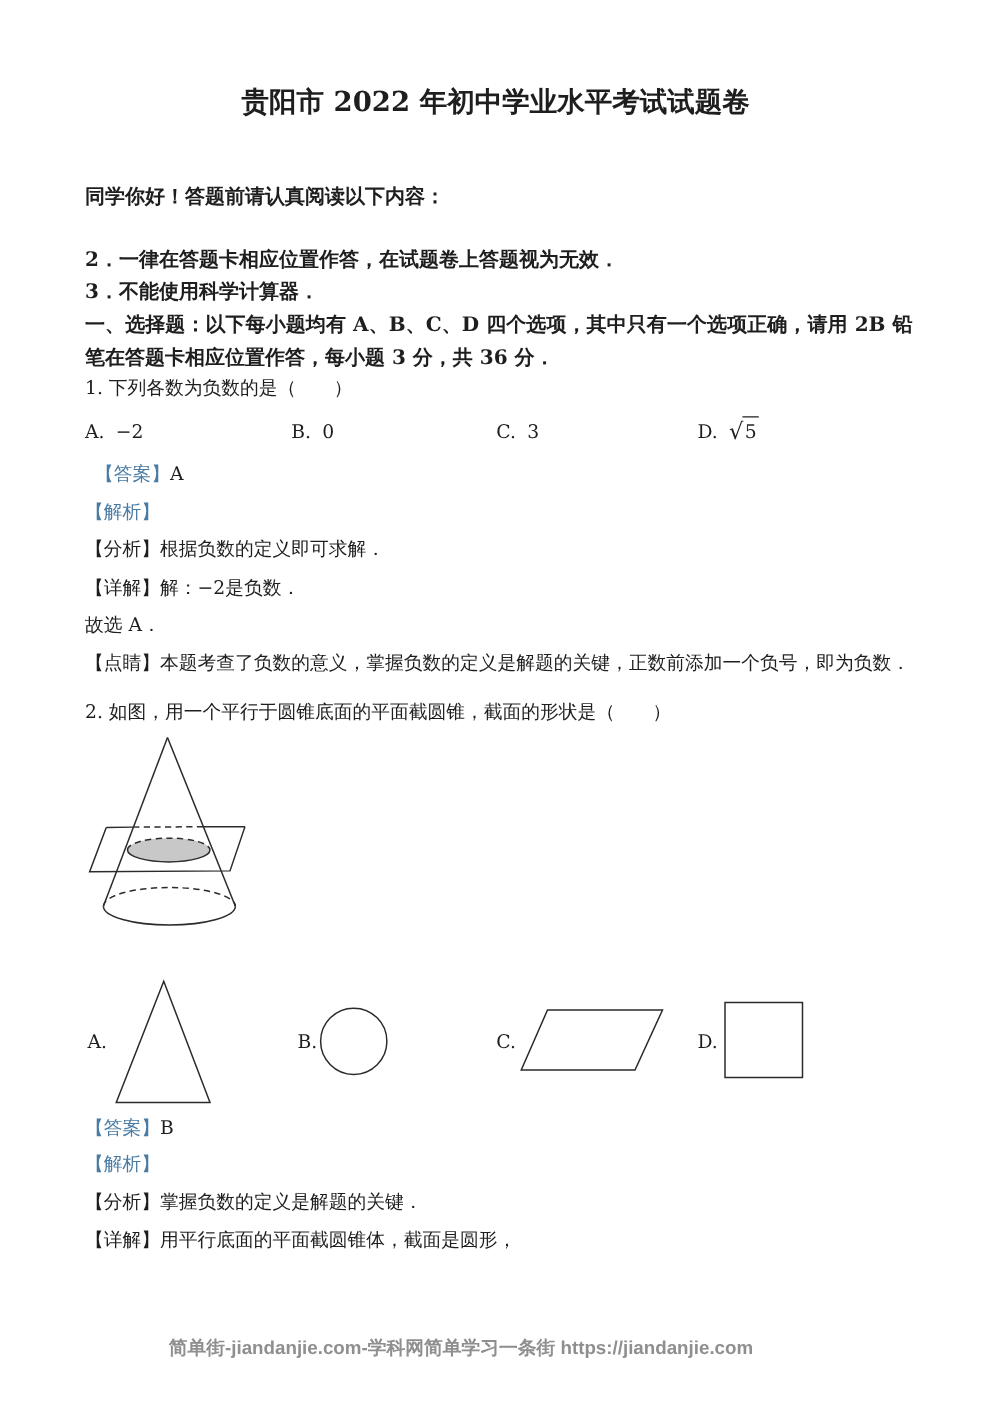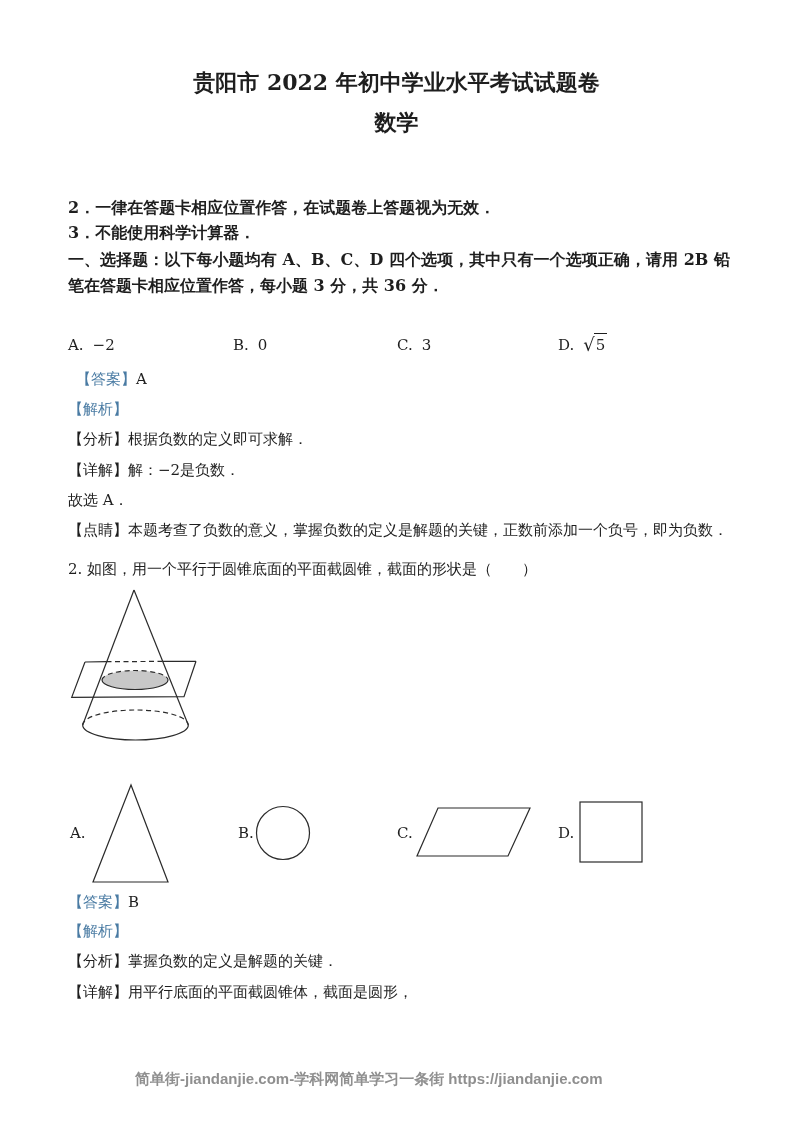--- a/index.html
+++ b/index.html
@@ -45,27 +45,28 @@
     line-height: 22px;
     color: var(--footer-gray);
   }
 </style>
 </head>
 <body>
 
 <div class="page">
 
   <h1 class="abs center title" style="top:66px">贵阳市 2022 年初中学业水平考试试题卷</h1>
-  <h2 class="abs center title" style="top:106px">数学</h2>
 
+  <p class="abs bold16" style="left:68px; top:146px">同学你好！答题前请认真阅读以下内容：</p>
   <p class="abs bold16" style="left:68px; top:197px">2．一律在答题卡相应位置作答，在试题卷上答题视为无效．</p>
   <p class="abs bold16" style="left:68px; top:222px">3．不能使用科学计算器．</p>
 
   <p class="abs bold16 wrap2" style="left:68px; top:247px">一、选择题：以下每小题均有 A、B、C、D 四个选项，其中只有一个选项正确，请用 2B 铅笔在答题卡相应位置作答，每小题 3 分，共 36 分．</p>
 
+  <p class="abs reg15" style="left:68px; top:299px">1. 下列各数为负数的是（　　）</p>
 
   <div class="abs reg15" style="left:68px; top:334px">
     <span class="opt-label">A.</span><span class="opt-val">−2</span>
   </div>
   <div class="abs reg15" style="left:233px; top:334px">
     <span class="opt-label">B.</span><span class="opt-val">0</span>
   </div>
   <div class="abs reg15" style="left:397px; top:334px">
     <span class="opt-label">C.</span><span class="opt-val">3</span>
   </div>

